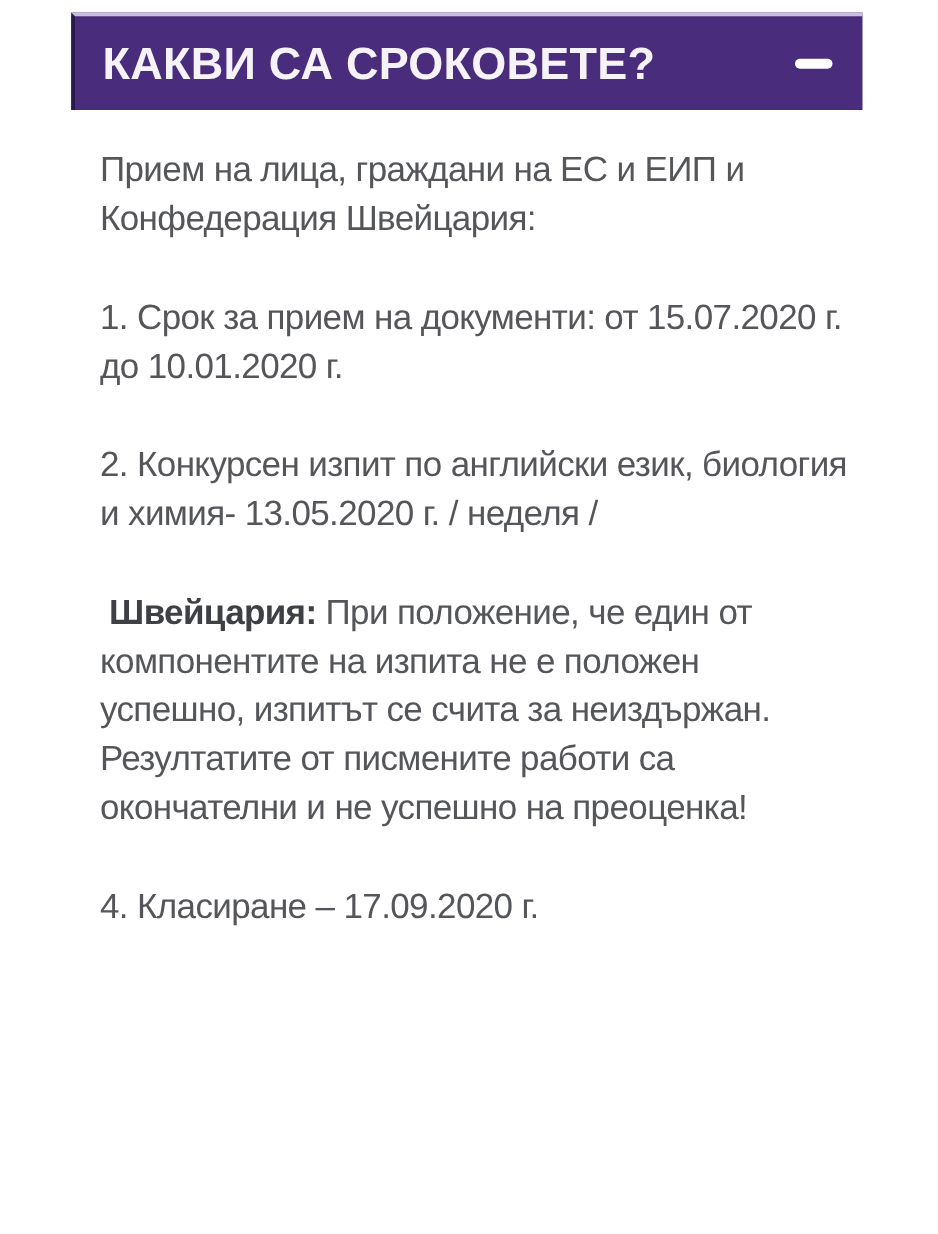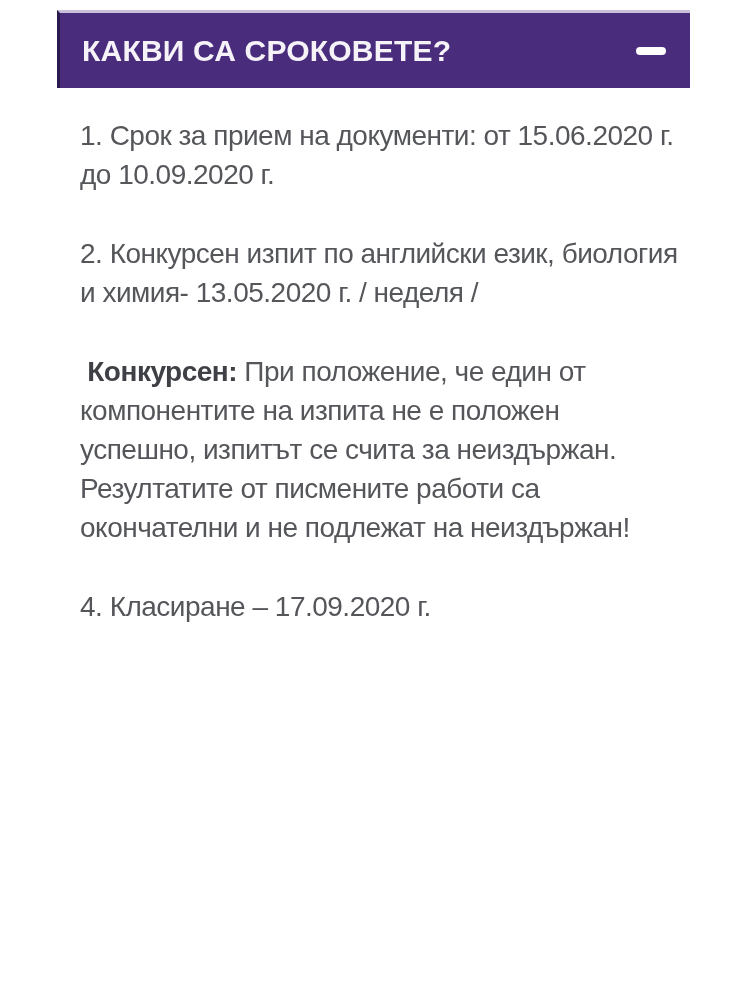--- a/index.html
+++ b/index.html
@@ -27,21 +27,21 @@
     border-top: 3px solid #c9c1db;
     border-left: 3px solid #2b1a4d;
     display: flex;
     align-items: center;
     justify-content: space-between;
     padding: 0 24px 0 22px;
     cursor: pointer;
   }
   .accordion-title {
     color: #f5f2f8;
-    font-size: 30px;
+    font-size: 36px;
     font-weight: bold;
     letter-spacing: 0.2px;
     white-space: nowrap;
   }
   .minus-icon {
     display: inline-block;
     width: 30px;
     height: 8px;
     background: #ffffff;
     border-radius: 4px;
@@ -75,25 +75,26 @@
 <div class="page">
   <div class="accordion">
 
     <div class="accordion-header">
       <span class="accordion-title">КАКВИ СА СРОКОВЕТЕ?</span>
       <span class="minus-icon"></span>
     </div>
 
     <div class="accordion-body">
 
+      <p>Прием на лица, граждани на ЕС и ЕИП и Конфедерация Швейцария:</p>
 
-      <p>1. Срок за прием на документи: от 15.06.2020 г. до 10.09.2020 г.</p>
+      <p>1. Срок за прием на документи: от 15.07.2020 г. до 10.01.2020 г.</p>
 
       <p>2. Конкурсен изпит по английски език, биология и химия- 13.05.2020 г. / неделя /</p>
 
 
-      <p class="note"><strong> Конкурсен:</strong><span> При положение, че един от компонентите на изпита не е положен успешно, изпитът се счита за неиздържан. Резултатите от писмените работи са окончателни и не подлежат на неиздържан!</span></p>
+      <p class="note"><strong> Швейцария:</strong><span> При положение, че един от компонентите на изпита не е положен успешно, изпитът се счита за неиздържан. Резултатите от писмените работи са окончателни и не успешно на преоценка!</span></p>
 
       <p>4. Класиране – 17.09.2020 г.</p>
     </div>
 
   </div>
 </div>
 
 </body></html>

